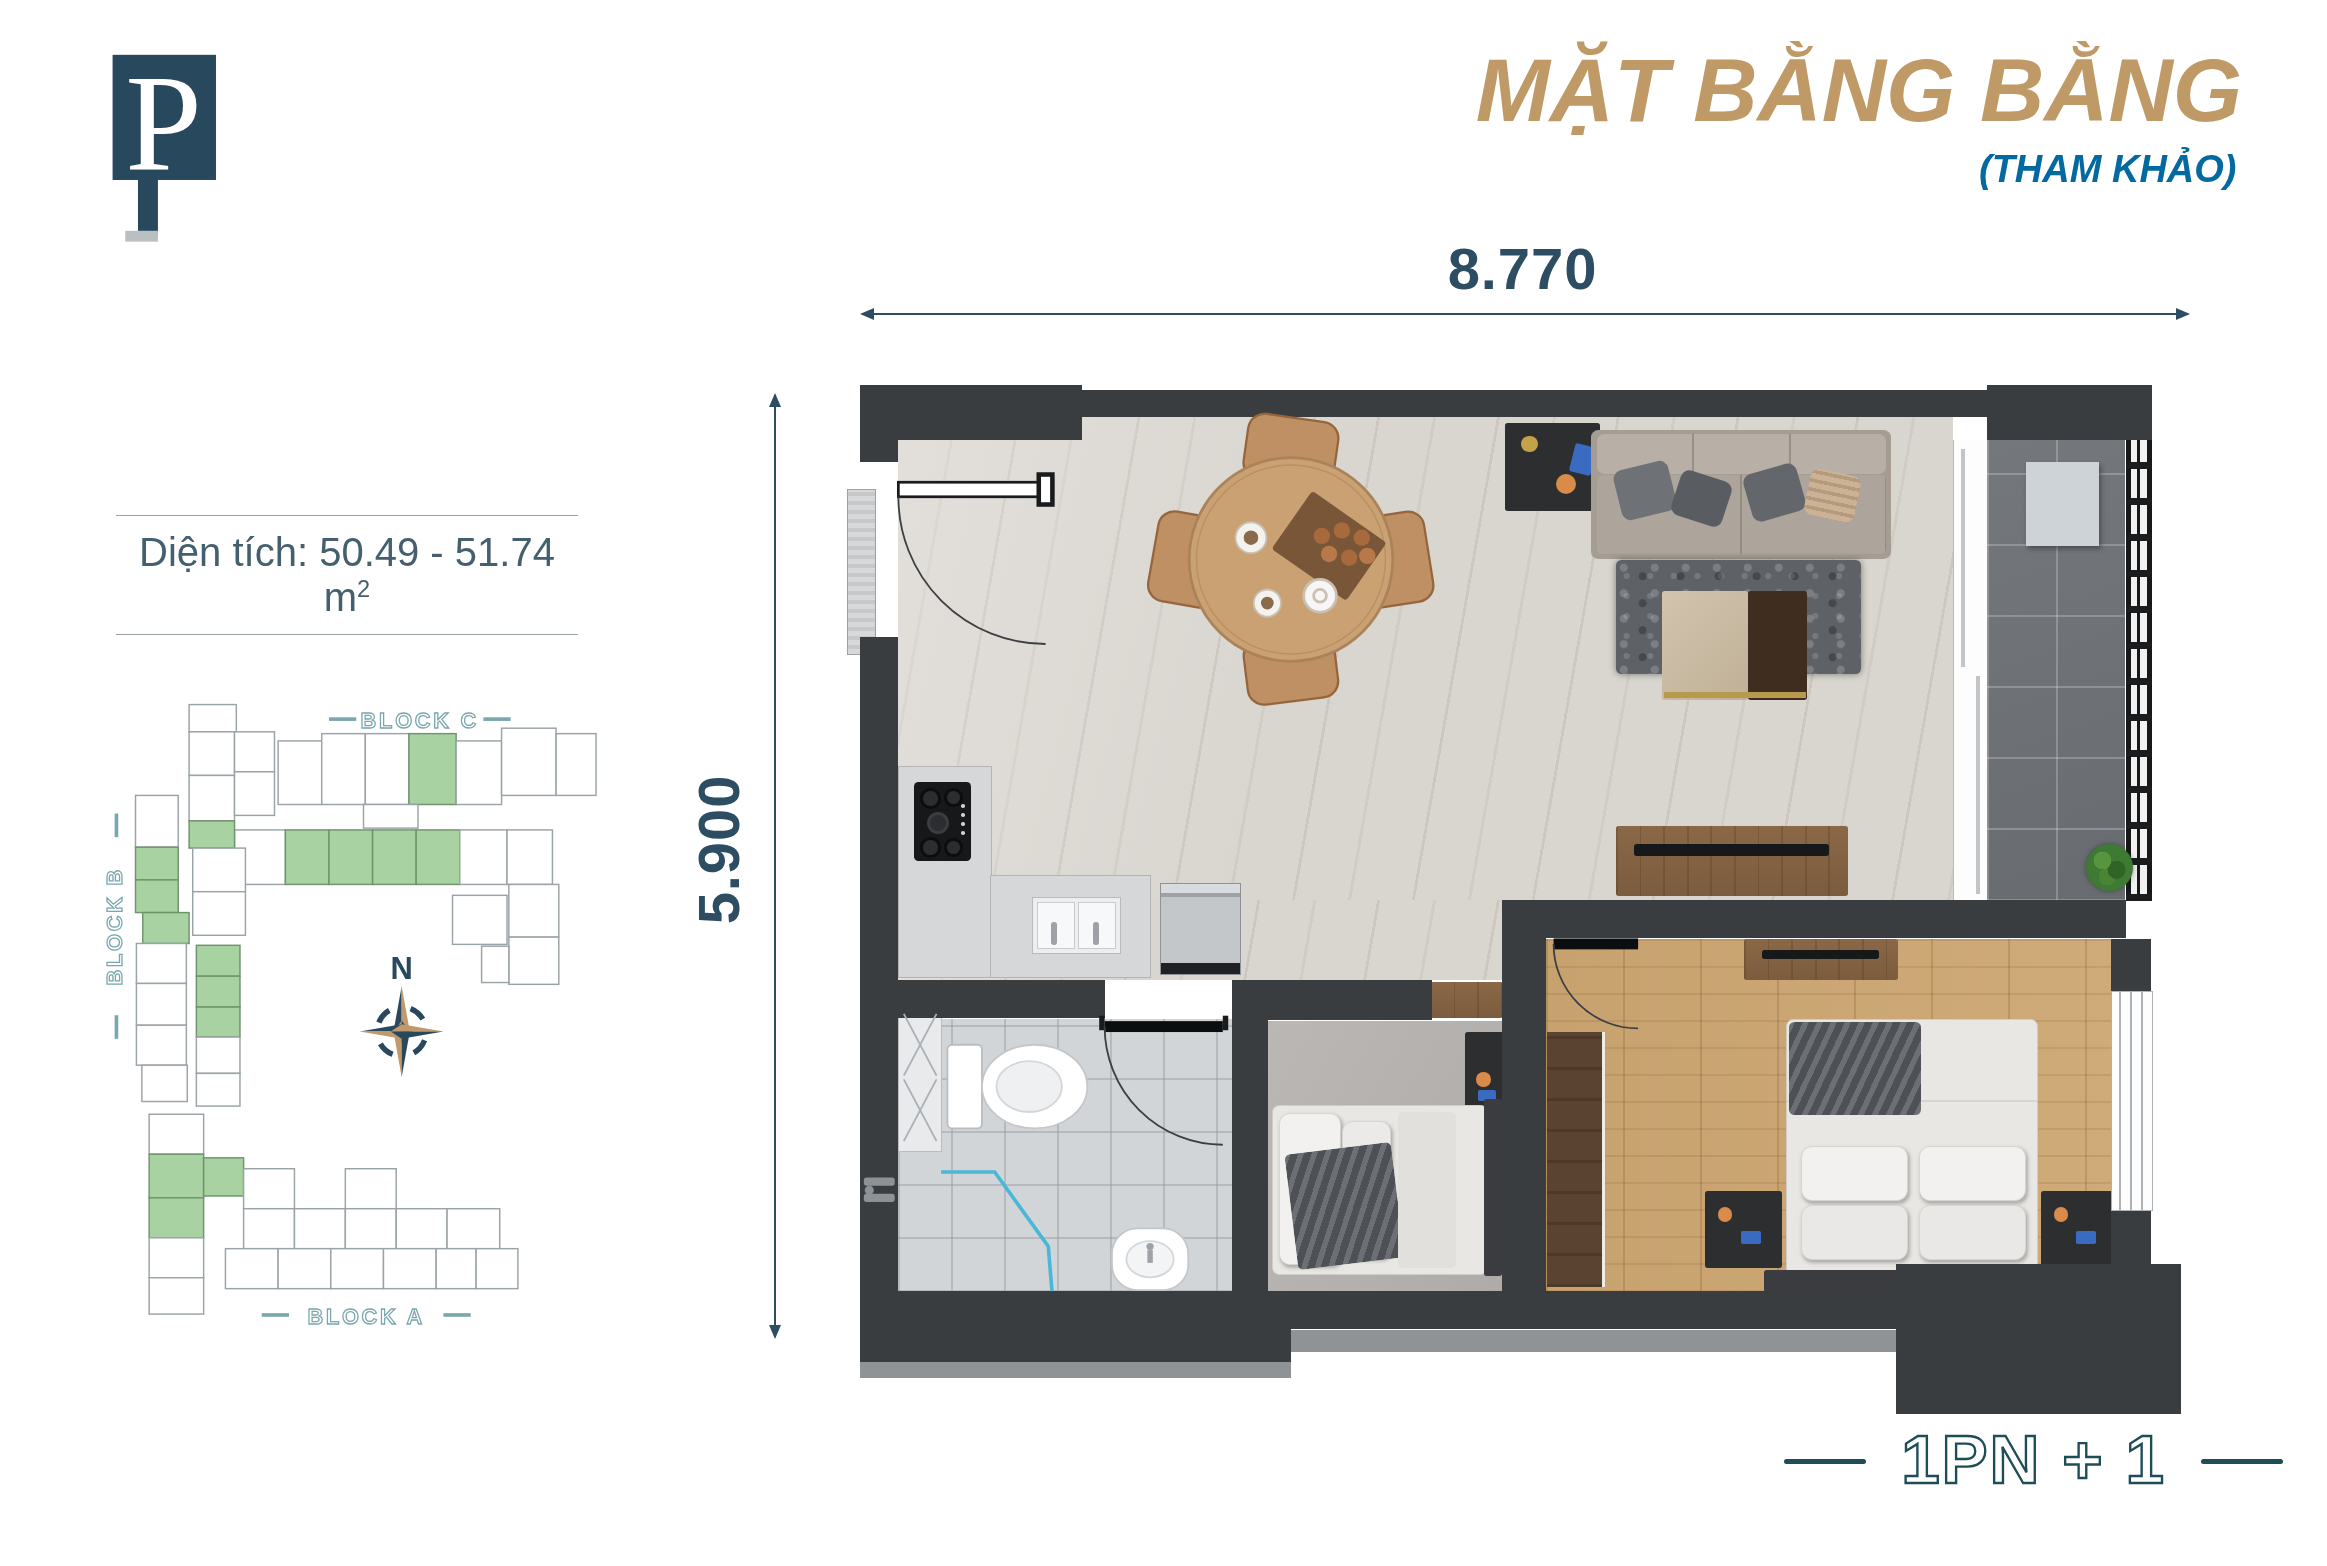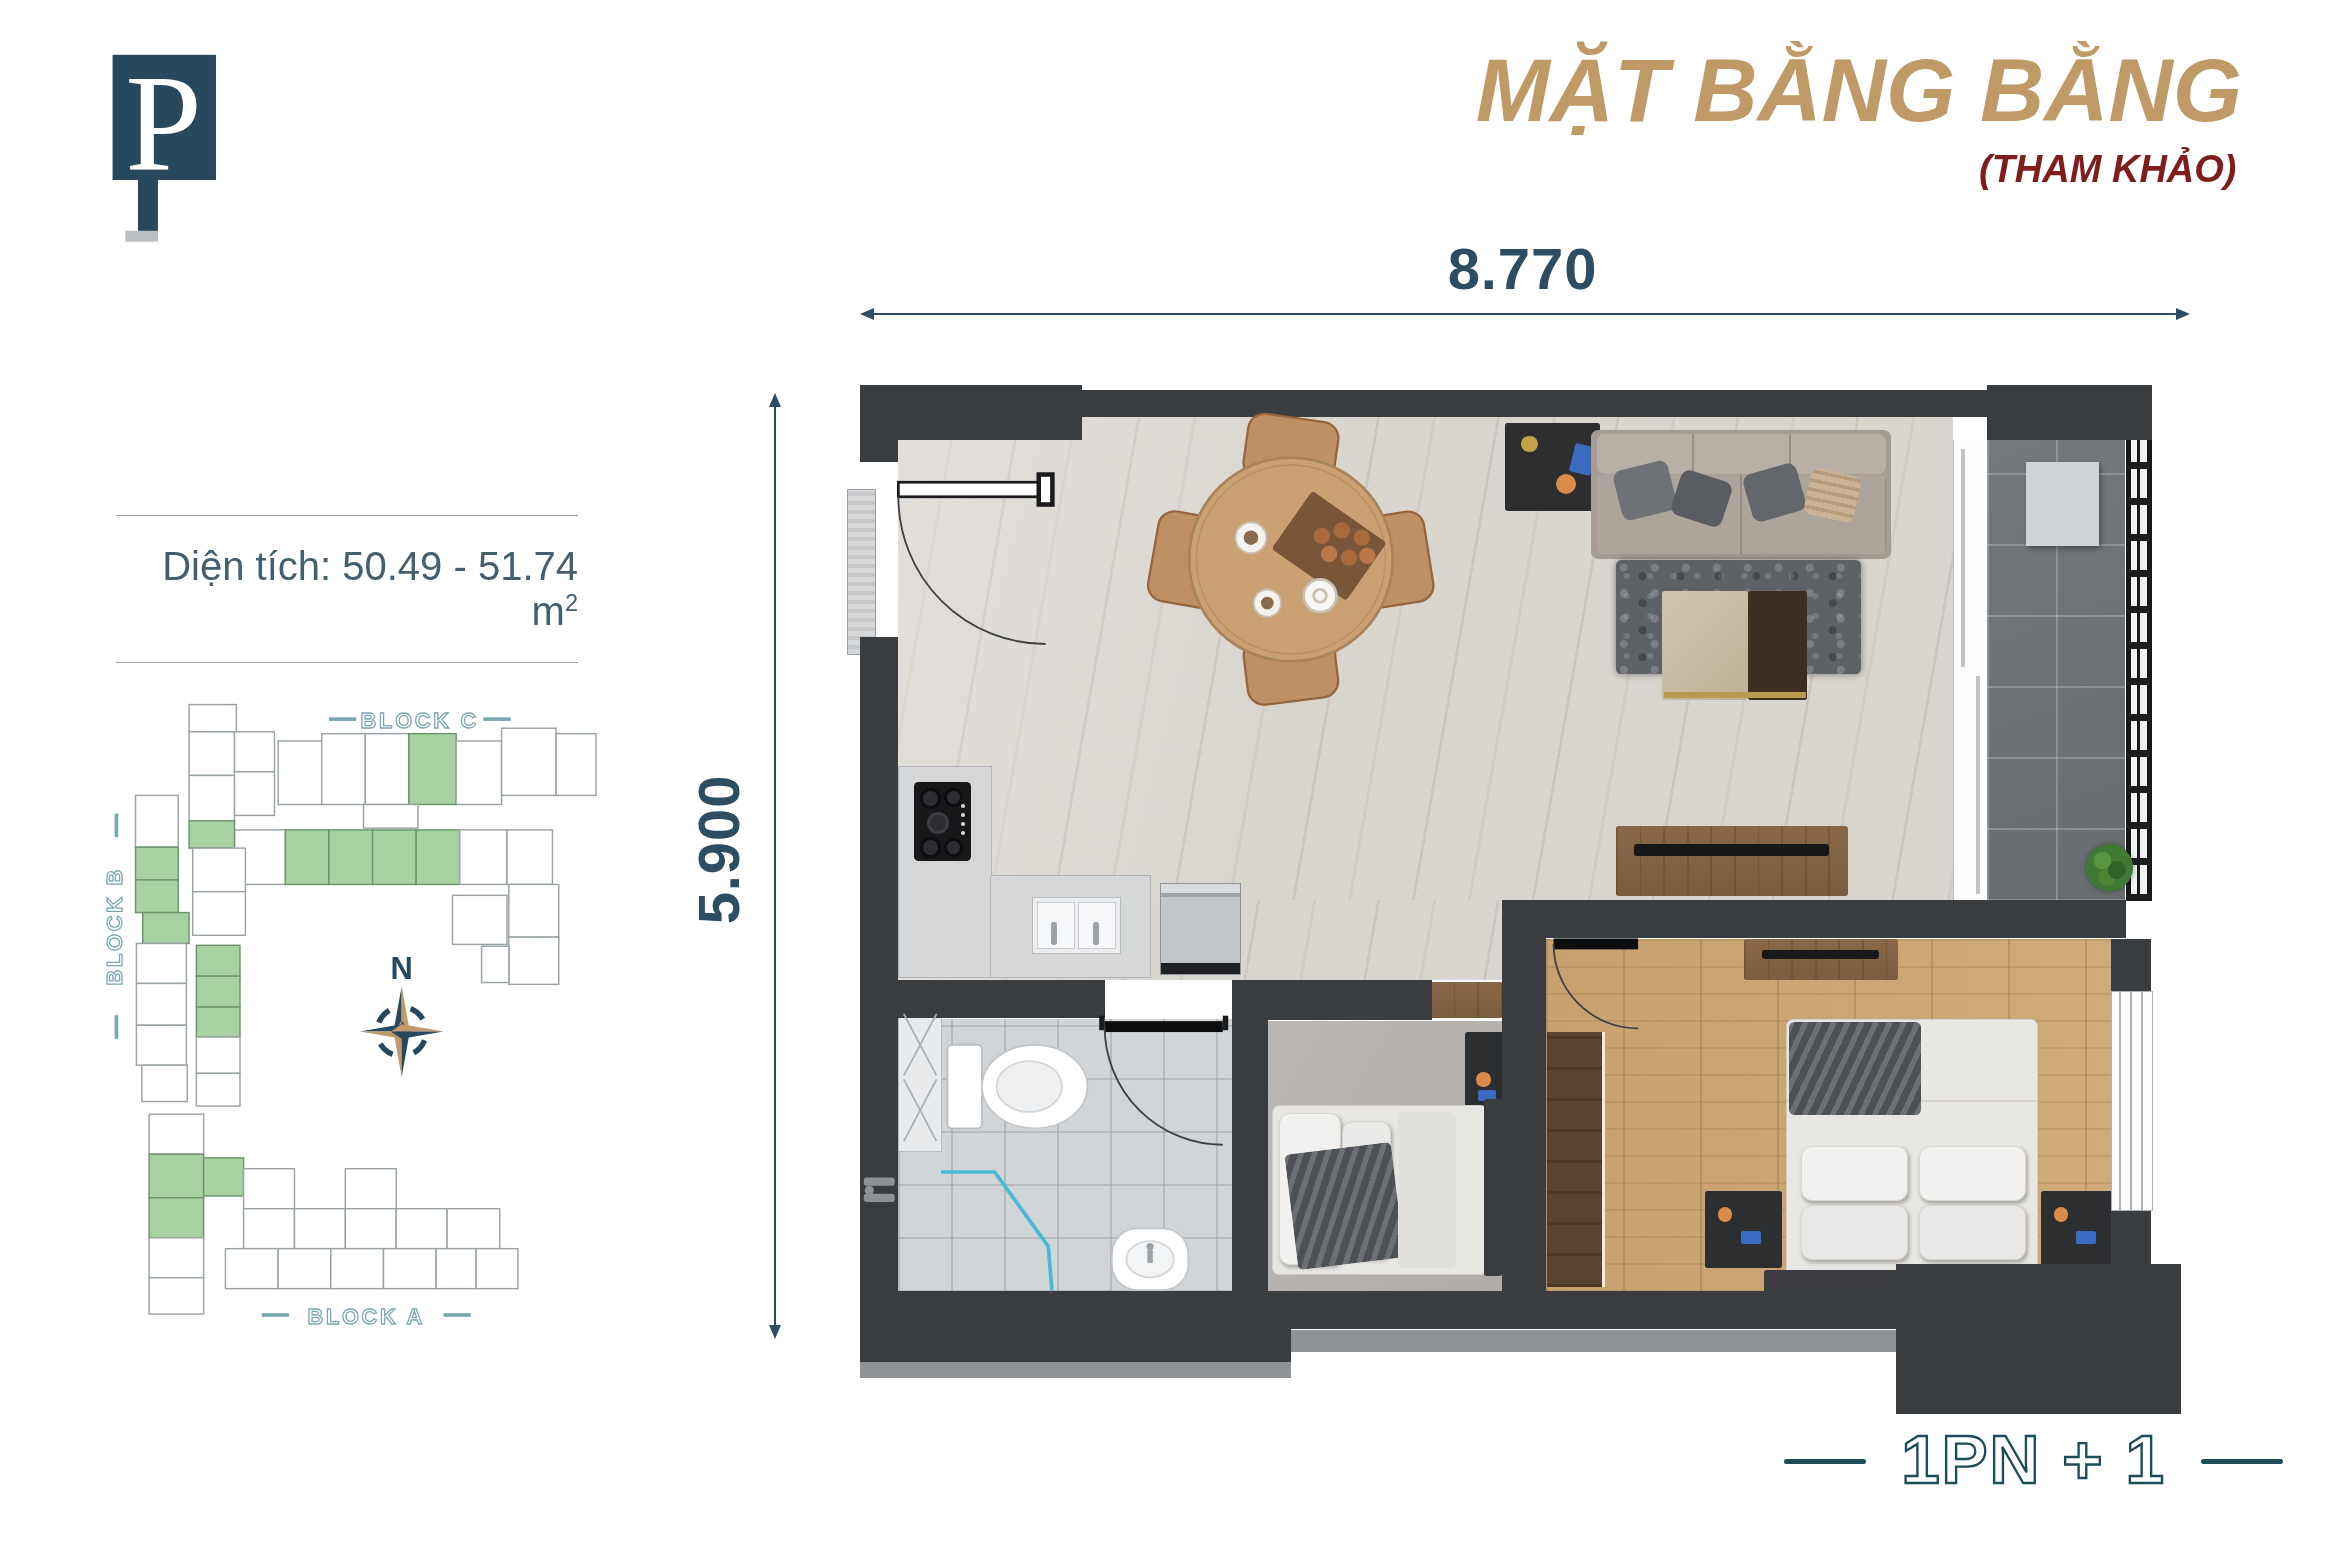--- a/index.html
+++ b/index.html
@@ -5,34 +5,34 @@
   html,body{margin:0;padding:0;background:#ffffff;width:2327px;height:1566px;
     font-family:"Liberation Sans","DejaVu Sans",sans-serif;overflow:hidden;position:relative;}
   .abs{position:absolute;}
   
   .logo{position:absolute;left:107px;top:53px;display:flex;}
   .logo-text{margin-left:14.5px;margin-top:95px;color:#27485d;font-family:"Liberation Serif","DejaVu Serif",serif;}
   .logo-the{font-size:31px;letter-spacing:13.6px;font-weight:600;}
   .logo-name{font-size:51px;letter-spacing:8.2px;font-weight:600;margin-top:1.8px;}
   .title-block{position:absolute;right:85px;top:44px;text-align:right;}
   .main-title{font-size:89px;line-height:1.05;font-weight:800;font-style:italic;color:#c09a66;letter-spacing:0;white-space:nowrap;}
-  .sub-title{margin-top:11px;font-size:38px;font-weight:800;font-style:italic;color:#7f1d1d;padding-right:5.5px;}
+  .sub-title{margin-top:11px;font-size:38px;font-weight:800;font-style:italic;color:#0369a1;padding-right:5.5px;}
   
   .dim-num{color:#2d4d63;font-size:58px;font-weight:700;letter-spacing:0.9px;text-align:center;}
   .arrow-h{position:absolute;left:862px;top:313px;width:1326px;height:0;border-top:2.7px solid #2d4d63;}
   .arrow-h:before,.arrow-h:after{content:"";position:absolute;top:-7.3px;width:0;height:0;border-top:6.4px solid transparent;border-bottom:6.4px solid transparent;}
   .arrow-h:before{left:-1.8px;border-right:14.5px solid #2d4d63;}
   .arrow-h:after{right:-1.8px;border-left:14.5px solid #2d4d63;}
   .arrow-v{position:absolute;left:774px;top:395px;height:942px;width:0;border-left:2.7px solid #2d4d63;}
   .arrow-v:before,.arrow-v:after{content:"";position:absolute;left:-7.3px;width:0;height:0;border-left:6.4px solid transparent;border-right:6.4px solid transparent;}
   .arrow-v:before{top:-1.8px;border-bottom:14.5px solid #2d4d63;}
   .arrow-v:after{bottom:-1.8px;border-top:14.5px solid #2d4d63;}
   
   .area-box{position:absolute;left:116px;top:515px;width:462px;border-top:1.8px solid #97a1a6;border-bottom:1.8px solid #97a1a6;
-    padding:28px 0;text-align:right;color:#44606e;font-size:40px;}
+    padding:14px 0;text-align:center;color:#44606e;font-size:40px;}
   .area-box sup{font-size:23.6px;}
   
   .plan{position:absolute;left:860px;top:385px;width:1329px;height:1036px;}
   .wall{position:absolute;background:#393d40;}
   .wall-shadow{position:absolute;background:#8f9395;}
   .floor-living{position:absolute;background:
     linear-gradient(105deg, rgba(255,255,255,.25), rgba(0,0,0,0) 40%),
     repeating-linear-gradient(100deg, rgba(171,162,150,.28) 0 2.7px, rgba(0,0,0,0) 2.7px 55px, rgba(171,162,150,.18) 55px 58px, rgba(0,0,0,0) 58px 118px),
     #d9d5cf;}
   .floor-wood{position:absolute;background:

